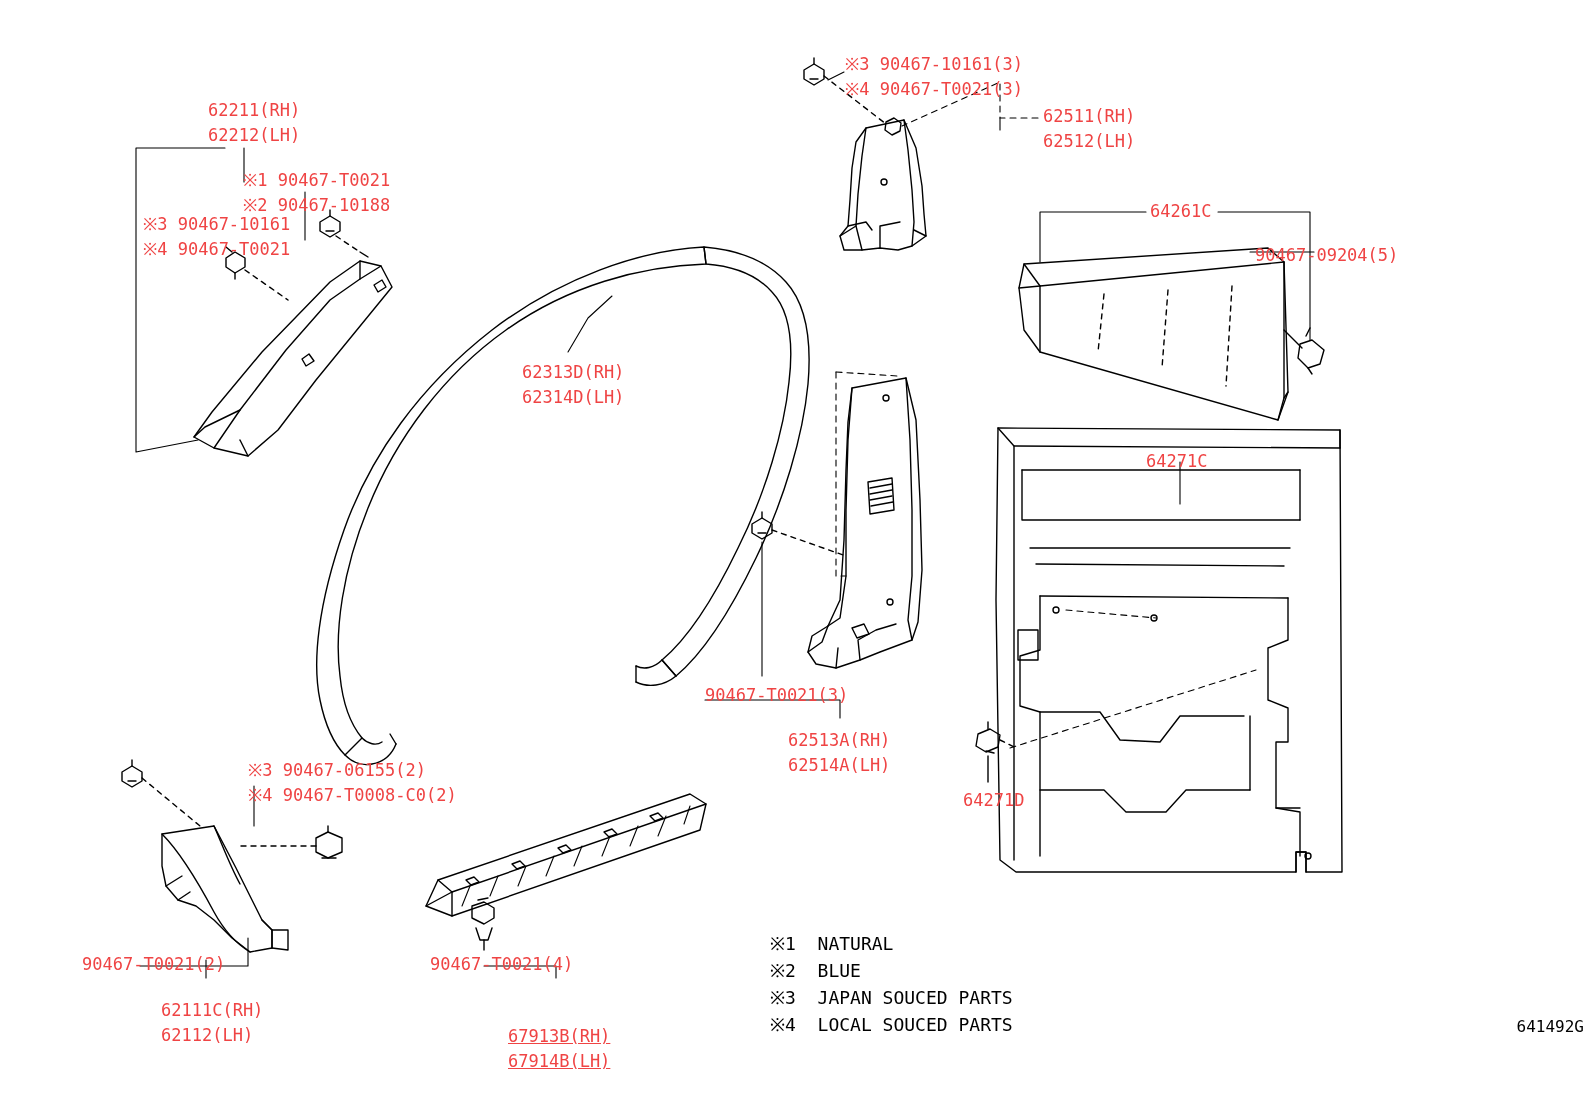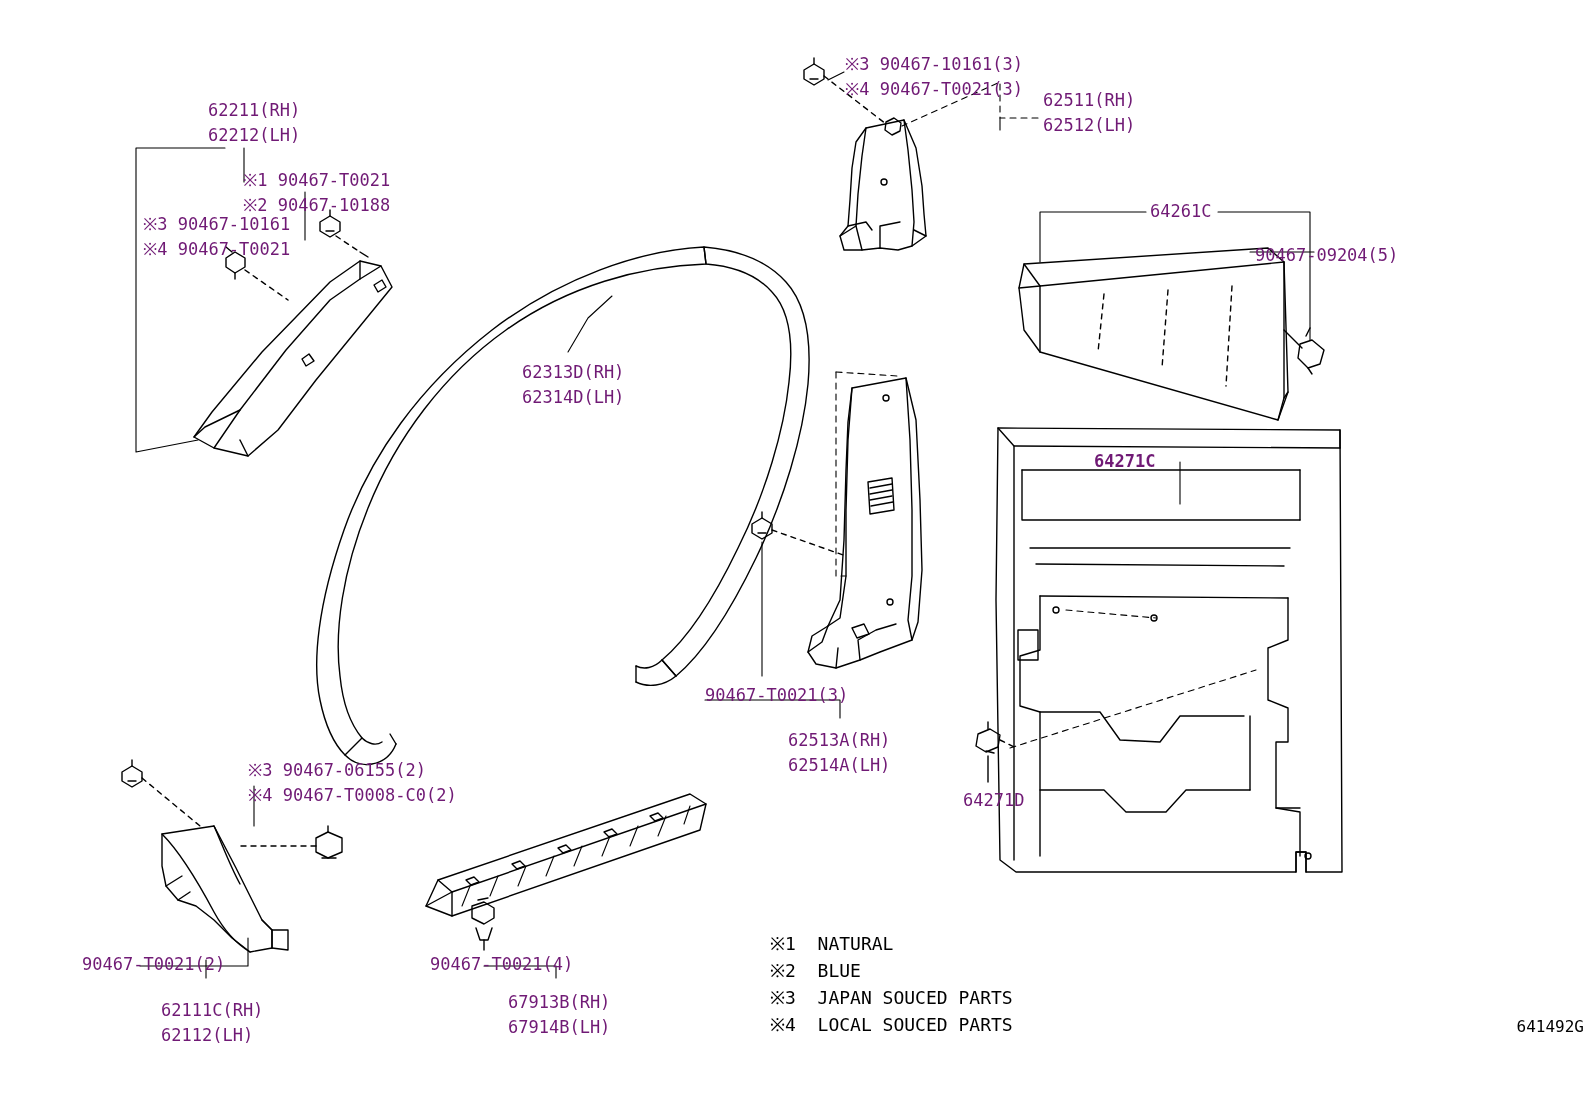--- a/index.html
+++ b/index.html
@@ -12,21 +12,21 @@
     overflow:hidden;
   }
   #diagram{position:absolute;left:0;top:0;width:1592px;height:1099px;}
   .lbl{
     position:absolute;
     font-family:"DejaVu Sans Mono", monospace;
     font-size:17px;
     line-height:25px;
     letter-spacing:0px;
     white-space:pre;
-    color:#701a75;
+    color:#ef4444;
   }
   .legend{position:absolute;left:770px;top:930px;font-size:18px;line-height:27px;}
   .legend div{white-space:pre;}
   .corner-left{position:absolute;left:6px;top:1100px;font-size:16px;}
   .corner-right{position:absolute;right:8px;top:1017px;font-size:16px;text-align:right;}
 </style>
 </head>
 <body>
 
 <svg id="diagram" viewBox="0 0 1592 1099" xmlns="http://www.w3.org/2000/svg">
@@ -260,38 +260,38 @@
 
 <div id="labels">
     <div class="lbl" style="left: 208px; top: 98px;">62211(RH)
 62212(LH)</div>
     <div class="lbl" style="left: 243px; top: 168px;">※1 90467-T0021
 ※2 90467-10188</div>
     <div class="lbl" style="left: 143px; top: 212px;">※3 90467-10161
 ※4 90467-T0021</div>
     <div class="lbl" style="left: 845px; top: 52px;">※3 90467-10161(3)
 ※4 90467-T0021(3)</div>
-    <div class="lbl" style="left: 1043px; top: 88px;">62511(RH)
+    <div class="lbl" style="left: 1043px; top: 104px;">62511(RH)
 62512(LH)</div>
     <div class="lbl" style="left: 1150px; top: 199px;">64261C</div>
     <div class="lbl" style="left: 1255px; top: 243px;">90467-09204(5)</div>
     <div class="lbl" style="left: 522px; top: 360px;">62313D(RH)
 62314D(LH)</div>
-    <div class="lbl" style="left: 1094px; top: 449px; font-weight: bold;">64271C</div>
+    <div class="lbl" style="left: 1146px; top: 449px;">64271C</div>
     <div class="lbl" style="left: 705px; top: 683px;">90467-T0021(3)</div>
     <div class="lbl" style="left: 788px; top: 728px;">62513A(RH)
 62514A(LH)</div>
     <div class="lbl" style="left: 963px; top: 788px;">64271D</div>
     <div class="lbl" style="left: 248px; top: 758px;">※3 90467-06155(2)
 ※4 90467-T0008-C0(2)</div>
     <div class="lbl" style="left: 82px; top: 952px;">90467-T0021(2)</div>
     <div class="lbl" style="left: 161px; top: 990px; margin-top: 8px;">62111C(RH)
 62112(LH)</div>
     <div class="lbl" style="left: 430px; top: 952px;">90467-T0021(4)</div>
-    <div class="lbl" style="left: 508px; top: 990px;">67913B(RH)
+    <div class="lbl" style="left: 508px; top: 1024px; text-decoration: underline;">67913B(RH)
 67914B(LH)</div>
   </div>
 
 <div class="legend">
   <div>※1  NATURAL</div>
   <div>※2  BLUE</div>
   <div>※3  JAPAN SOUCED PARTS</div>
   <div>※4  LOCAL SOUCED PARTS</div>
 </div>
 

